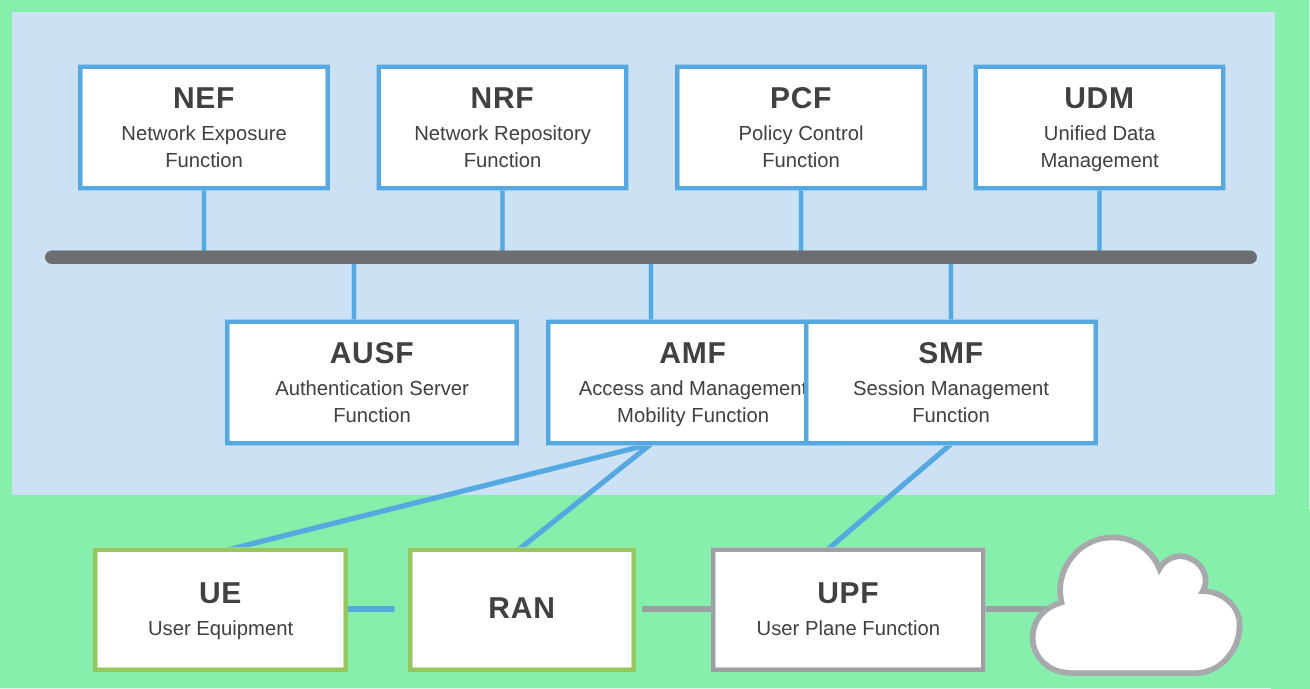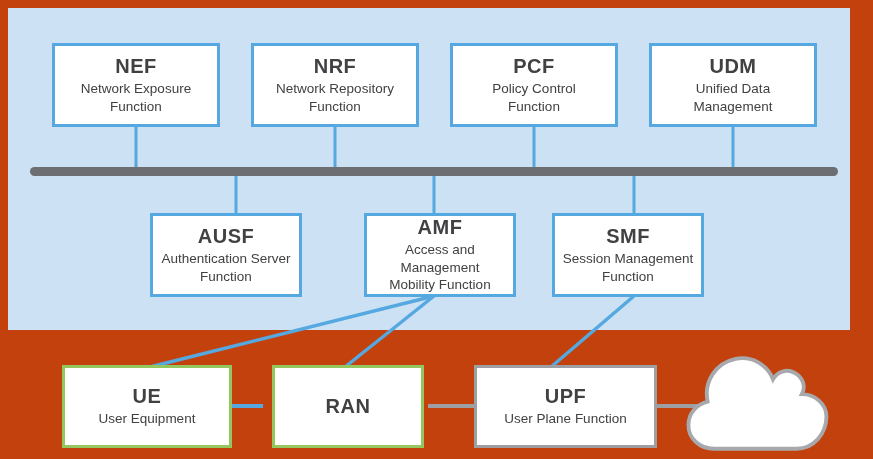--- a/index.html
+++ b/index.html
@@ -8,21 +8,21 @@
     --green:#94c75e;
     --gray:#9d9fa2;
     --cloud_gray:#a7a9ac;
     --bus:#6d6e71;
     --text:#414042;
   }
   html,body{margin:0;padding:0;background:#ffffff;}
   .canvas{
     position:relative;
     width:873px;height:459px;
-    background:#c2410c;
+    background:#86efac;
     font-family:"Liberation Sans","DejaVu Sans",sans-serif;
     overflow:hidden;
   }
   .band{
     position:absolute;left:8px;top:8px;width:842px;height:322px;
     background:var(--band);
   }
   svg.wires{position:absolute;left:0;top:0;}
   .blue-line{stroke:var(--blue);fill:none;}
   .gray-line{stroke:var(--gray);fill:none;}
@@ -36,21 +36,21 @@
     box-sizing:border-box;
     color:var(--text);
   }
   .node .abbr{
     font-size:20px;font-weight:700;letter-spacing:0.5px;line-height:1.15;
   }
   .node .full{
     font-size:13.5px;font-weight:400;line-height:1.3;white-space:pre-line;margin-top:2px;
   }
   .row-top{top:43px;height:84px;width:168px;border:3px solid var(--blue);}
-  .row-mid{top:213px;height:84px;width:152px;border:3px solid var(--blue);}
+  .row-mid{top:213px;height:84px;width:196px;border:3px solid var(--blue);}
   .row-bot{top:365px;height:83px;}
   .green-node{border:3px solid var(--green);}
   .gray-node{border:3px solid var(--gray);}
 </style>
 </head>
 <body>
 
 <div class="canvas">
 
   <div class="band"></div>
@@ -105,21 +105,21 @@
   <div class="node row-mid" style="left:150px">
     <div class="abbr">AUSF</div>
     <div class="full">Authentication Server
 Function</div>
   </div>
   <div class="node row-mid" style="left:364px">
     <div class="abbr">AMF</div>
     <div class="full">Access and Management
 Mobility Function</div>
   </div>
-  <div class="node row-mid" style="left:552px">
+  <div class="node row-mid" style="left:536px">
     <div class="abbr">SMF</div>
     <div class="full">Session Management
 Function</div>
   </div>
 
   <div class="node row-bot green-node" style="left:62px;width:170px">
     <div class="abbr">UE</div>
     <div class="full">User Equipment</div>
   </div>
   <div class="node row-bot green-node" style="left:272px;width:152px">

